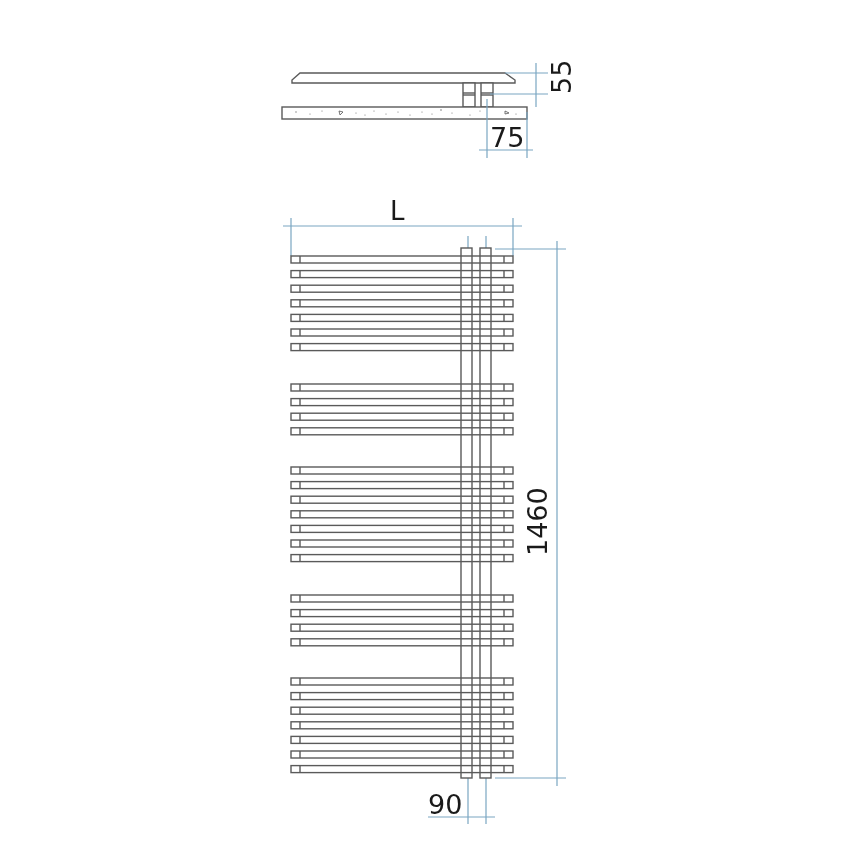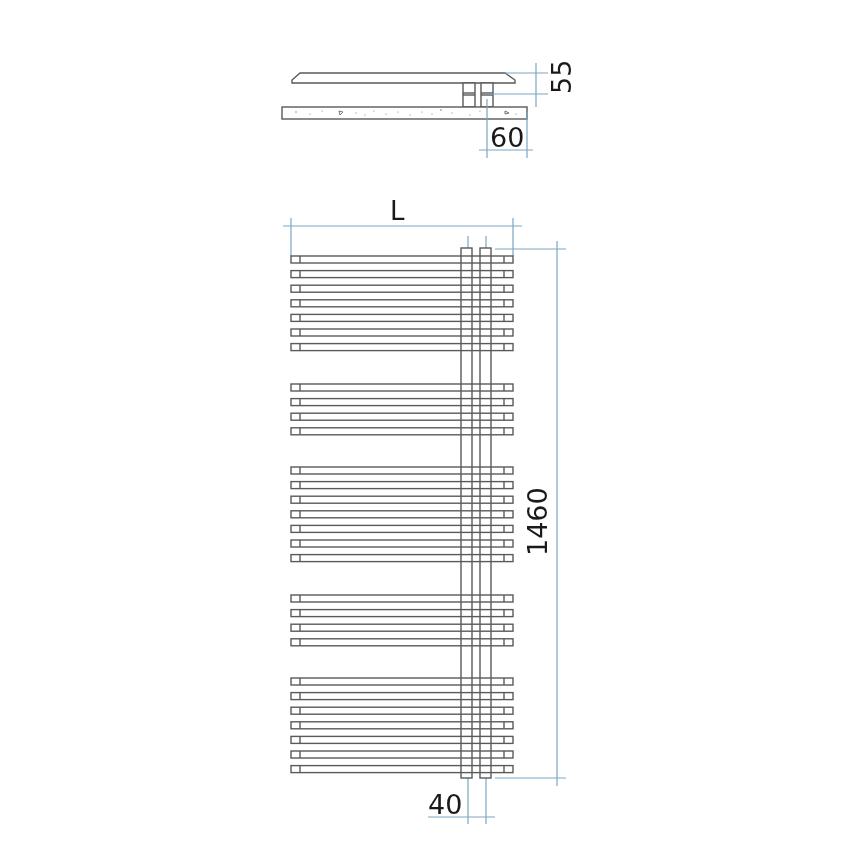--- a/index.html
+++ b/index.html
@@ -277,16 +277,16 @@
       <line x1="300" y1="765.6" x2="300" y2="772.6"></line>
       <line x1="504" y1="765.6" x2="504" y2="772.6"></line>
       <line x1="461" y1="765.6" x2="461" y2="772.6"></line>
       <line x1="472" y1="765.6" x2="472" y2="772.6"></line>
       <line x1="480" y1="765.6" x2="480" y2="772.6"></line>
       <line x1="491" y1="765.6" x2="491" y2="772.6"></line>
     </g>
 </svg>
 
 <div class="dimtext" id="lbl-55">55</div>
-<div class="dimtext" id="lbl-75">60</div>
+<div class="dimtext" id="lbl-75">75</div>
 <div class="dimtext" id="lbl-L">L</div>
 <div class="dimtext" id="lbl-1460">1460</div>
-<div class="dimtext" id="lbl-50">40</div>
+<div class="dimtext" id="lbl-50">90</div>
 
 </body></html>

